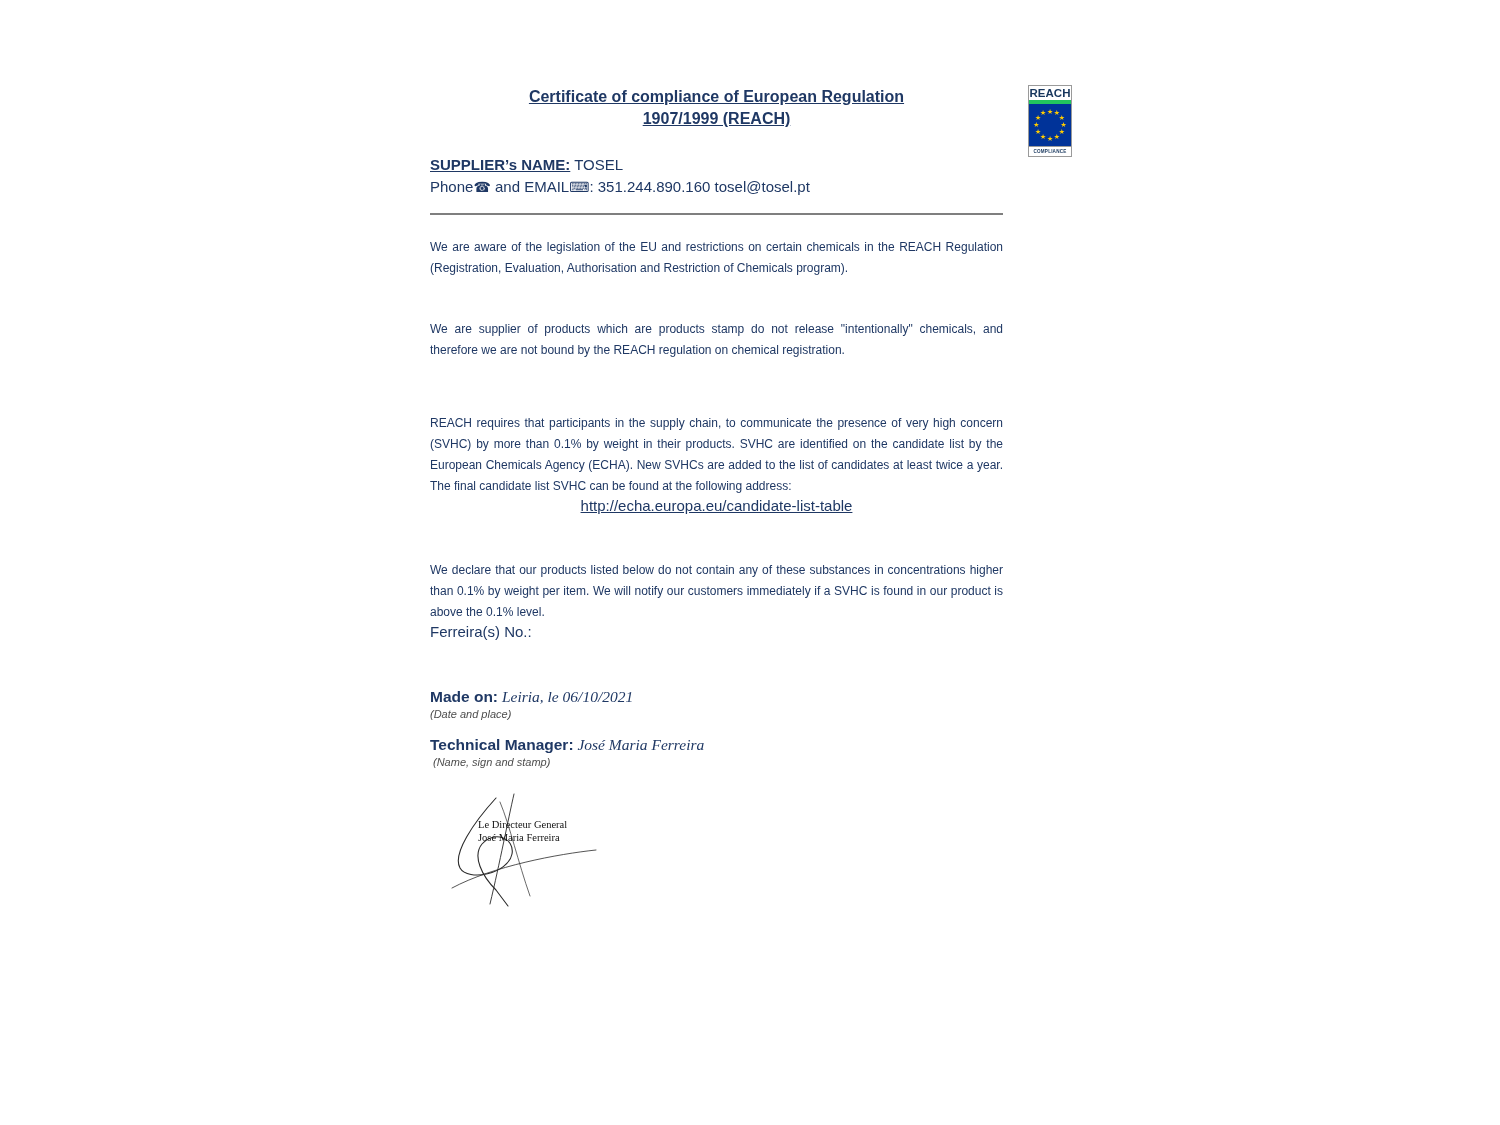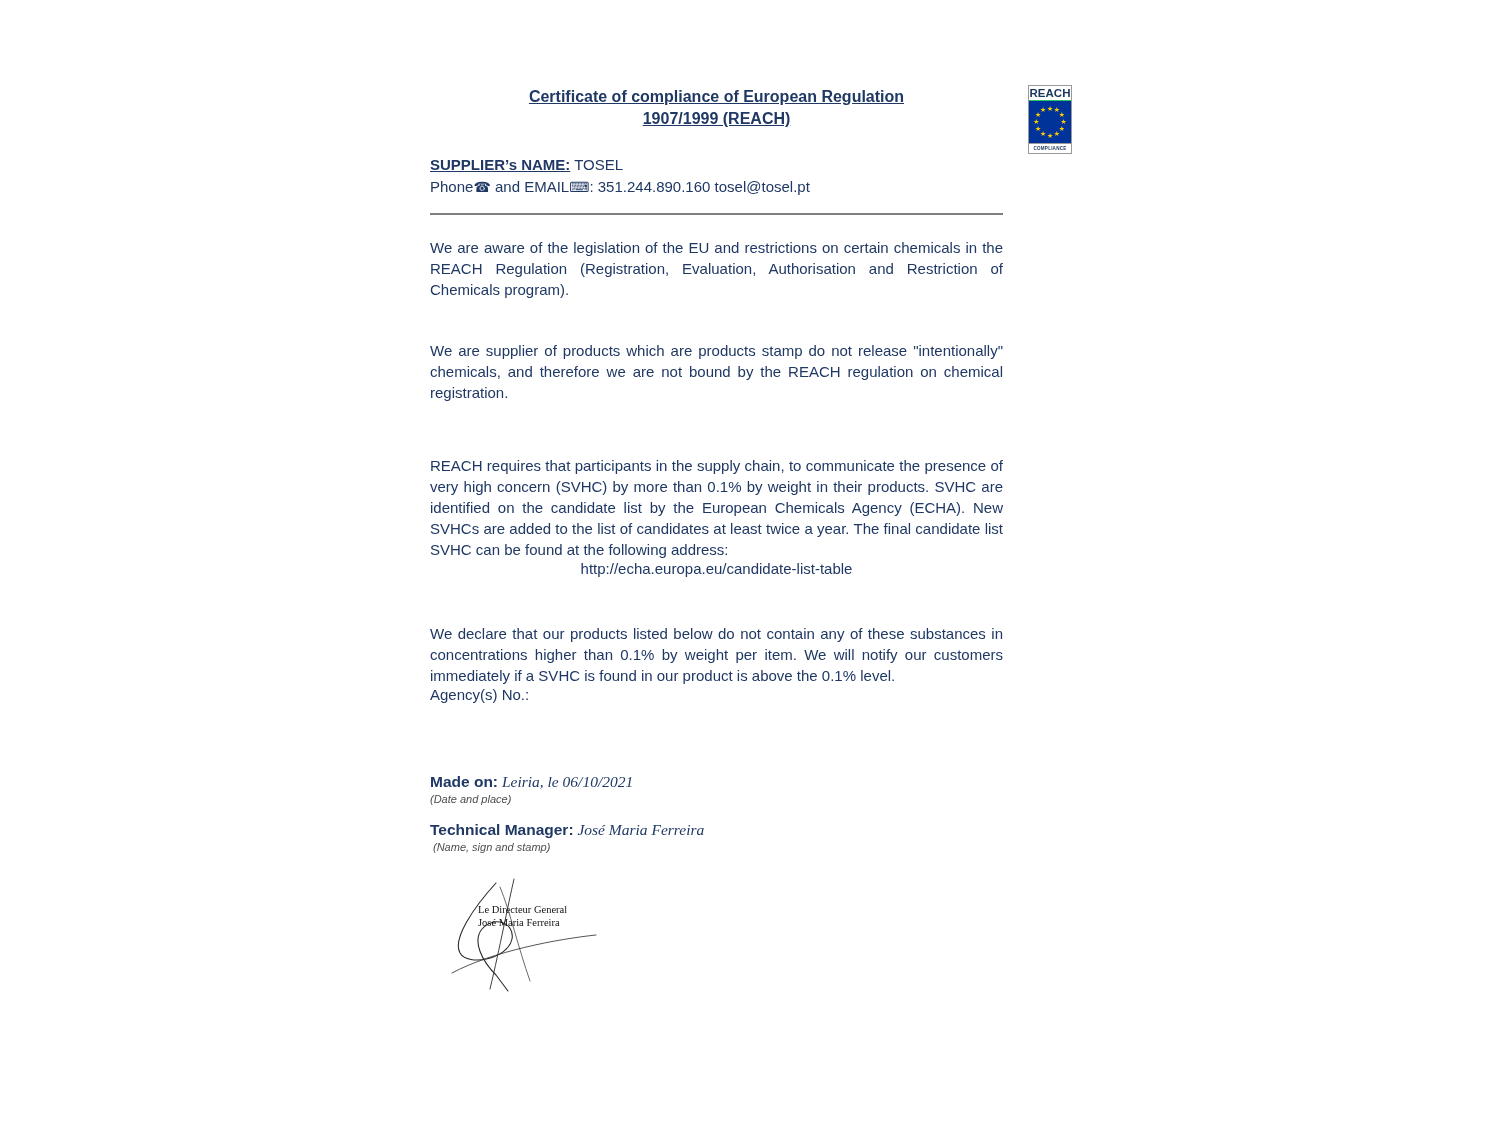--- a/index.html
+++ b/index.html
@@ -12,33 +12,33 @@
     text-align:center;font-weight:bold;font-size:16px;line-height:1.4;
     text-decoration:underline;color:#1f3864;margin:0 0 24px 0;
   }
   .supplier-block{font-size:15px;line-height:20px;}
   .supplier-line{margin:0 0 2px 0;}
   .supplier-line.justified{text-align:justify;}
   .lbl-bold-underline{font-weight:bold;text-decoration:underline;}
   .glyph{font-size:14px;}
   .rule{border:none;border-top:2px solid #7f7f7f;margin:16px 0 22px 0;height:0;}
   .para{
-    font-size:15px;line-height:21px;text-align:justify;margin:0;
+    font-size:12px;line-height:21px;text-align:justify;margin:0;
   }
   .gap-a{margin-top:22px;}
   .gap-b{margin-top:40px;}
   .gap-c{margin-top:52px;}
   .gap-d{margin-top:42px;}
   .gap-e{margin-top:46px;}
   .gap-f{margin-top:34px;}
-  .gap-g{margin-top:70px;}
+  .gap-g{margin-top:48px;}
   .link-line{
     text-align:center;font-size:15px;margin:0;
   }
-  .link-line a{color:#1f3864;cursor:pointer;}
+  .link-line a{color:#1f3864;text-decoration:underline;cursor:pointer;}
   .article-line{font-size:15px;margin:0;}
   .sig-label-line{font-size:15.5px;margin:0;}
   .sig-label-line .lbl{font-weight:bold;}
   .sig-label-line .val{font-style:italic;font-family:"Liberation Serif", serif;font-size:15.5px;}
   .sub-note{
     font-size:11px;font-style:italic;color:#4d4d4d;margin:2px 0 0 0;
   }
   .tech-block{margin-top:16px;}
   .tech-block .sub-note{margin-left:3px;}
   .signature-wrap{position:relative;margin-top:24px;margin-left:8px;width:220px;height:120px;}
@@ -47,21 +47,21 @@
     position:absolute;left:40px;top:26px;font-family:"Liberation Serif", serif;
     font-size:10.5px;color:#111111;line-height:13px;white-space:nowrap;
   }
   
   .reach-logo{
     position:absolute;left:1028px;top:85px;width:44px;
     border:1px solid #9a9a9a;background:#ffffff;box-sizing:border-box;
   }
   .reach-logo .logo-top{
     font-weight:bold;font-size:11.5px;color:#17365d;text-align:center;
-    padding:1px 0;border-bottom:1px solid #22c55e;letter-spacing:0px;
+    padding:1px 0;border-bottom:4px solid #22c55e;letter-spacing:0px;
   }
   .reach-logo .flag{display:block;width:42px;height:42px;background:#003399;}
   .reach-logo .logo-bottom{
     font-size:4.6px;font-weight:bold;color:#17365d;text-align:center;
     padding:2px 0;border-top:1px solid #9a9a9a;letter-spacing:0.2px;
   }
 </style>
 </head>
 <body>
 
@@ -104,21 +104,21 @@
   <p class="para gap-a">We are aware of the legislation of the EU and restrictions on certain chemicals in the REACH Regulation (Registration, Evaluation, Authorisation and Restriction of Chemicals program).</p>
 
   <p class="para gap-b">We are supplier of products which are products stamp do not release "intentionally" chemicals, and therefore we are not bound by the REACH regulation on chemical registration.</p>
 
   <p class="para gap-c">REACH requires that participants in the supply chain, to communicate the presence of very high concern (SVHC) by more than 0.1% by weight in their products. SVHC are identified on the candidate list by the European Chemicals Agency (ECHA). New SVHCs are added to the list of candidates at least twice a year. The final candidate list SVHC can be found at the following address:</p>
 
   <p class="link-line gap-d"><a>http://echa.europa.eu/candidate-list-table</a></p>
 
   <p class="para gap-e">We declare that our products listed below do not contain any of these substances in concentrations higher than 0.1% by weight per item. We will notify our customers immediately if a SVHC is found in our product is above the 0.1% level.</p>
 
-  <p class="article-line gap-f">Agency(s) No.:</p>
+  <p class="article-line gap-f">Ferreira(s) No.:</p>
 
   <div class="gap-g">
     <p class="sig-label-line"><span class="lbl">Made on:</span><span class="val"> Leiria, le 06/10/2021</span></p>
     <p class="sub-note">(Date and place)</p>
   </div>
 
   <div class="tech-block">
     <p class="sig-label-line"><span class="lbl">Technical Manager:</span><span class="val"> José Maria Ferreira</span></p>
     <p class="sub-note">(Name, sign and stamp)</p>
   </div>

